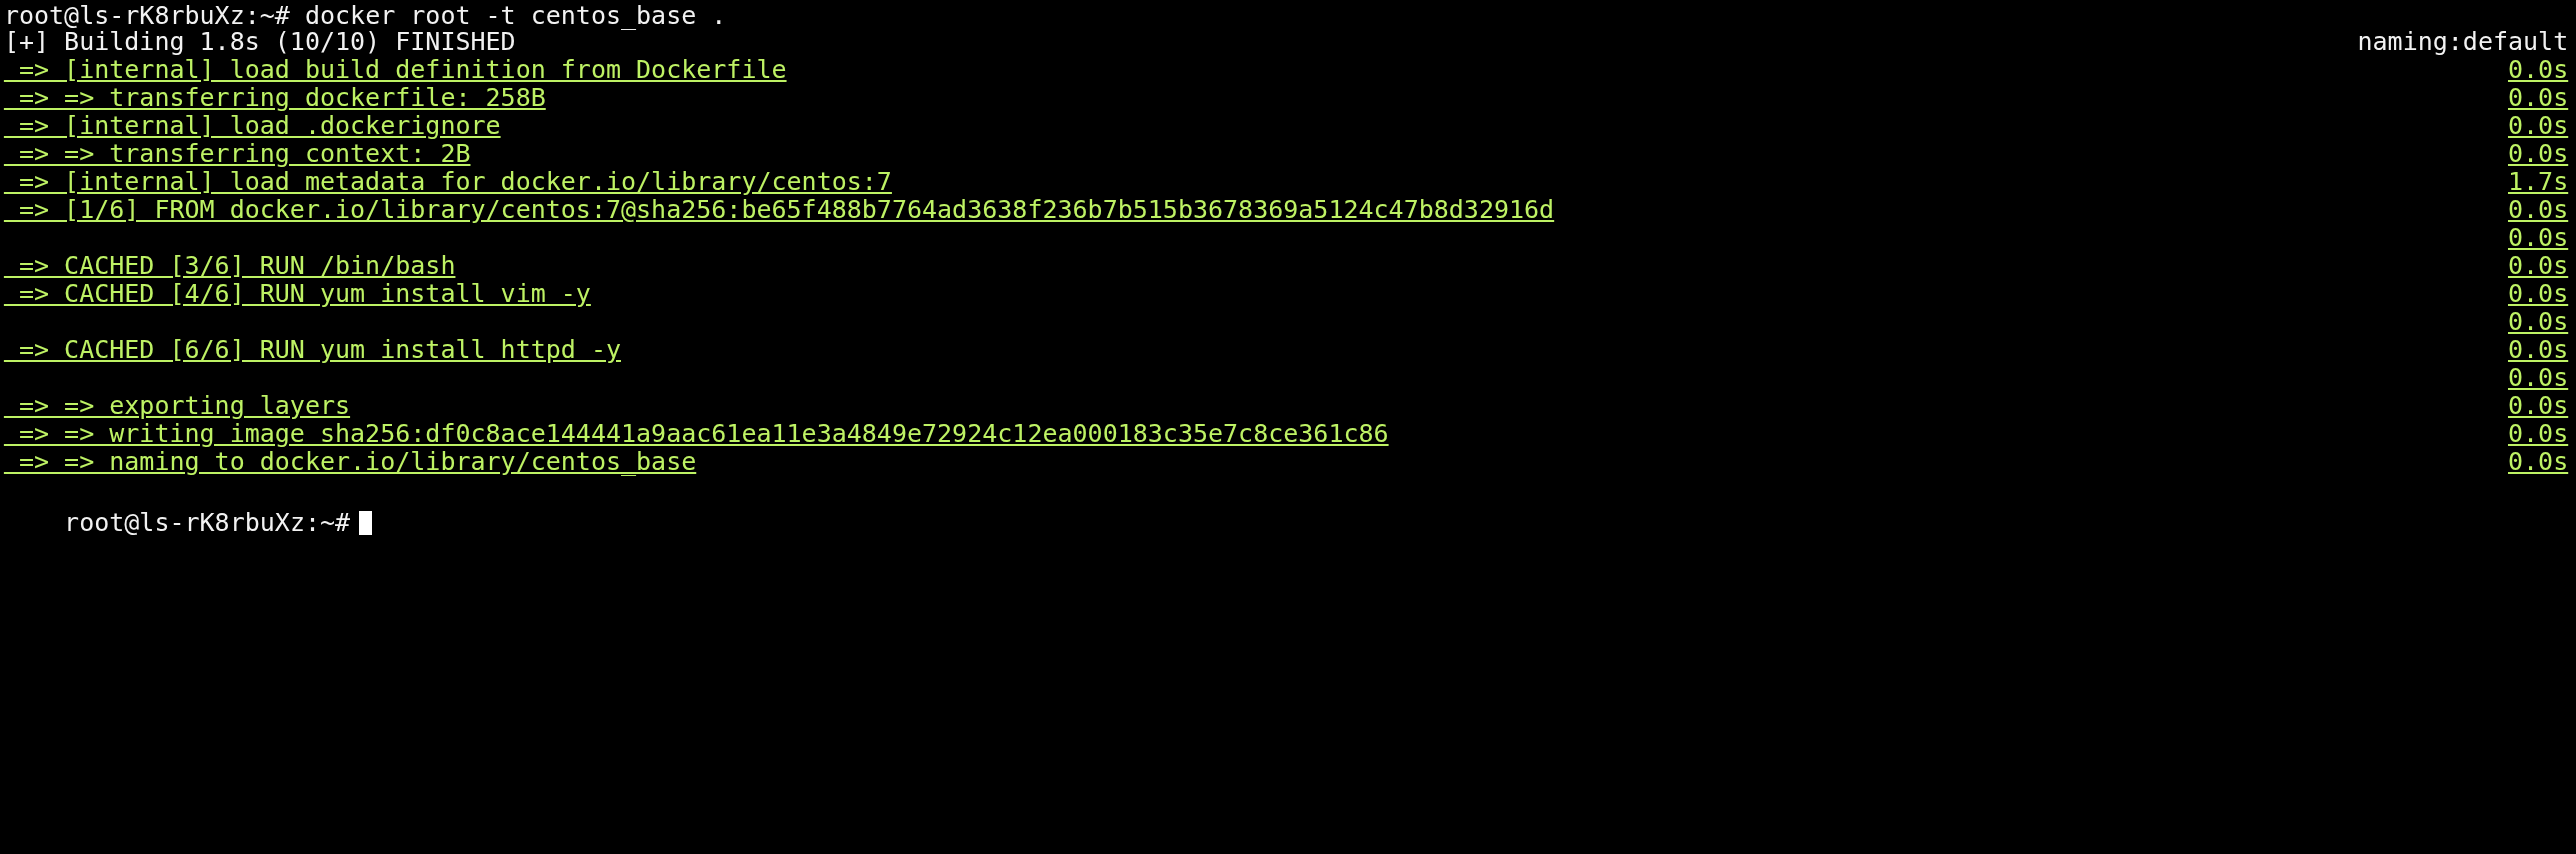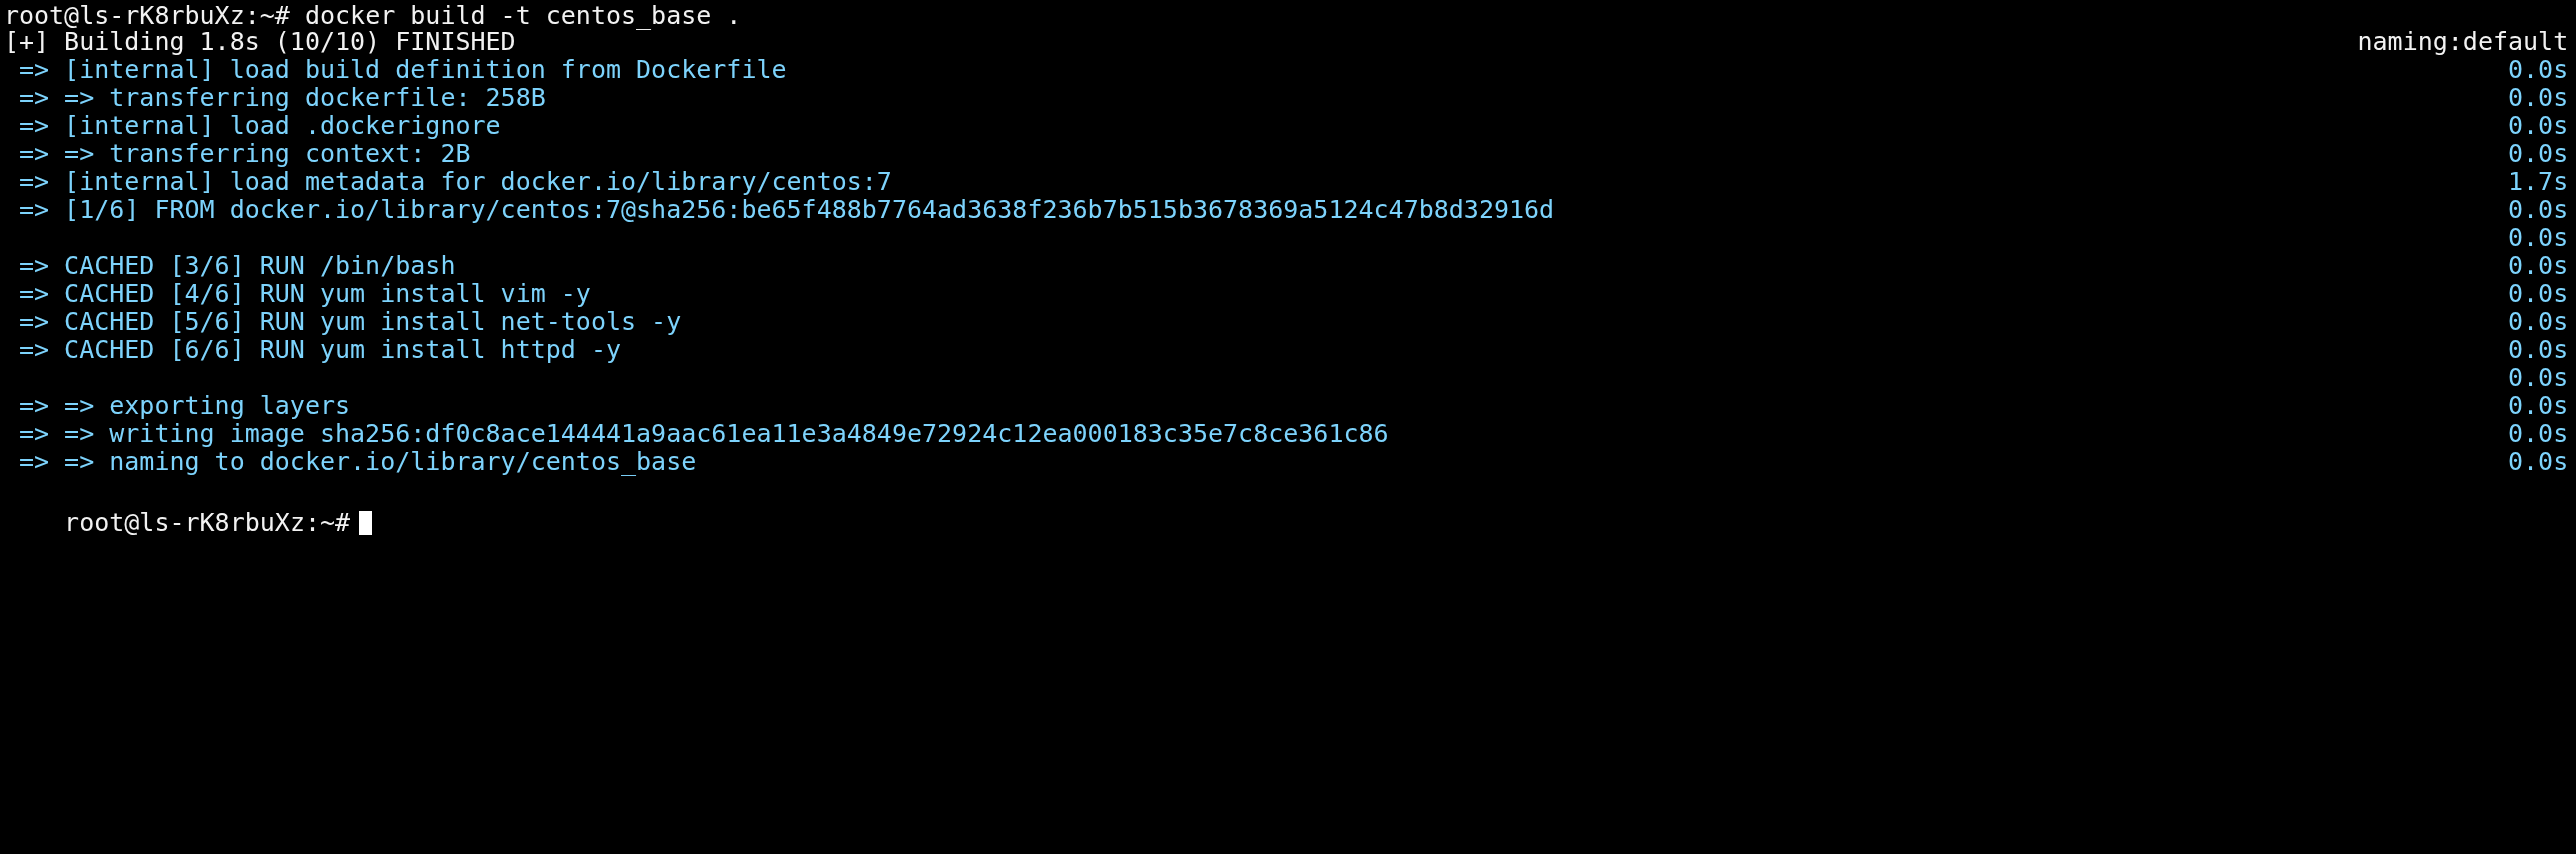--- a/index.html
+++ b/index.html
@@ -36,21 +36,21 @@
   .line .txt {
     white-space: pre;
     display: inline-block;
   }
   .line .time {
     margin-left: auto;
     padding-right: 7.8px;
     white-space: pre;
   }
   .c-white { color: #f2f2f2; }
-  .c-blue  { color: #7dd3fc; }
+  .c-blue  { color: #bef264; text-decoration: underline; }
   .cursor {
     display: inline-block;
     width: 13.6px;
     height: 24px;
     background: #ffffff;
     vertical-align: -3.9px;
     margin-left: 8.7px;
   }
   .prompt-line {
     height: 31px;
@@ -62,39 +62,39 @@
   .top-line {
     padding-top: 1.9px;
   }
 </style>
 </head>
 <body>
 
 <div class="terminal">
 
   <div class="line top-line">
-    <span class="txt c-white">root@ls-rK8rbuXz:~#</span><span class="txt c-white"> </span><span class="txt c-white">docker build -t centos_base .</span>
+    <span class="txt c-white">root@ls-rK8rbuXz:~#</span><span class="txt c-white"> </span><span class="txt c-white">docker root -t centos_base .</span>
   </div>
 
   <div class="line">
     <span class="txt c-white">[+] Building 1.8s (10/10) FINISHED</span>
     <span class="time c-white">naming:default</span>
   </div>
 
   <div id="steps-container">
       <div class="line"><span class="txt c-blue"> =&gt; [internal] load build definition from Dockerfile</span><span class="time c-blue">0.0s</span></div>
       <div class="line"><span class="txt c-blue"> =&gt; =&gt; transferring dockerfile: 258B</span><span class="time c-blue">0.0s</span></div>
       <div class="line"><span class="txt c-blue"> =&gt; [internal] load .dockerignore</span><span class="time c-blue">0.0s</span></div>
       <div class="line"><span class="txt c-blue"> =&gt; =&gt; transferring context: 2B</span><span class="time c-blue">0.0s</span></div>
       <div class="line"><span class="txt c-blue"> =&gt; [internal] load metadata for docker.io/library/centos:7</span><span class="time c-blue">1.7s</span></div>
       <div class="line"><span class="txt c-blue"> =&gt; [1/6] FROM docker.io/library/centos:7@sha256:be65f488b7764ad3638f236b7b515b3678369a5124c47b8d32916d</span><span class="time c-blue">0.0s</span></div>
       <div class="line"><span class="time c-blue">0.0s</span></div>
       <div class="line"><span class="txt c-blue"> =&gt; CACHED [3/6] RUN /bin/bash</span><span class="time c-blue">0.0s</span></div>
       <div class="line"><span class="txt c-blue"> =&gt; CACHED [4/6] RUN yum install vim -y</span><span class="time c-blue">0.0s</span></div>
-      <div class="line"><span class="txt c-blue"> =&gt; CACHED [5/6] RUN yum install net-tools -y</span><span class="time c-blue">0.0s</span></div>
+      <div class="line"><span class="time c-blue">0.0s</span></div>
       <div class="line"><span class="txt c-blue"> =&gt; CACHED [6/6] RUN yum install httpd -y</span><span class="time c-blue">0.0s</span></div>
       <div class="line"><span class="time c-blue">0.0s</span></div>
       <div class="line"><span class="txt c-blue"> =&gt; =&gt; exporting layers</span><span class="time c-blue">0.0s</span></div>
       <div class="line"><span class="txt c-blue"> =&gt; =&gt; writing image sha256:df0c8ace144441a9aac61ea11e3a4849e72924c12ea000183c35e7c8ce361c86</span><span class="time c-blue">0.0s</span></div>
       <div class="line"><span class="txt c-blue"> =&gt; =&gt; naming to docker.io/library/centos_base</span><span class="time c-blue">0.0s</span></div>
     </div>
 
   <div class="prompt-line">
     <span class="c-white">root@ls-rK8rbuXz:~#</span><span class="cursor"></span>
   </div>

